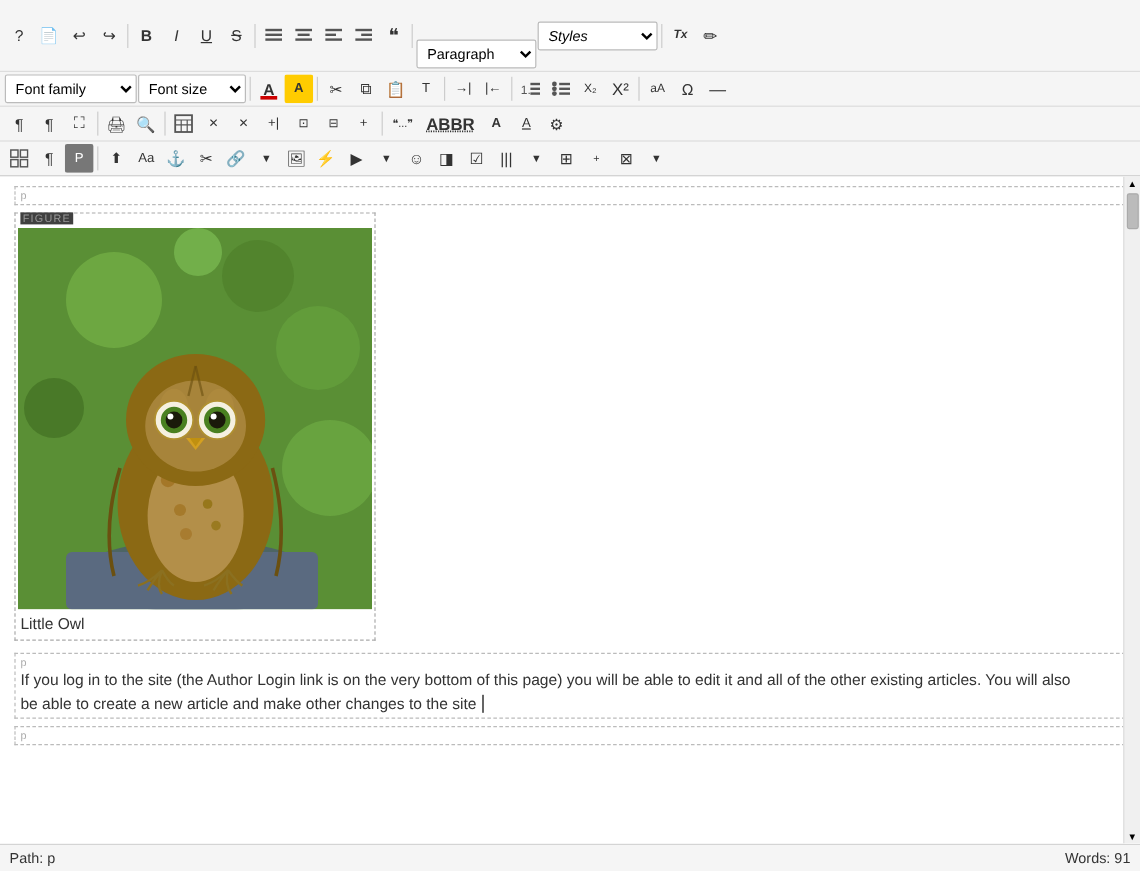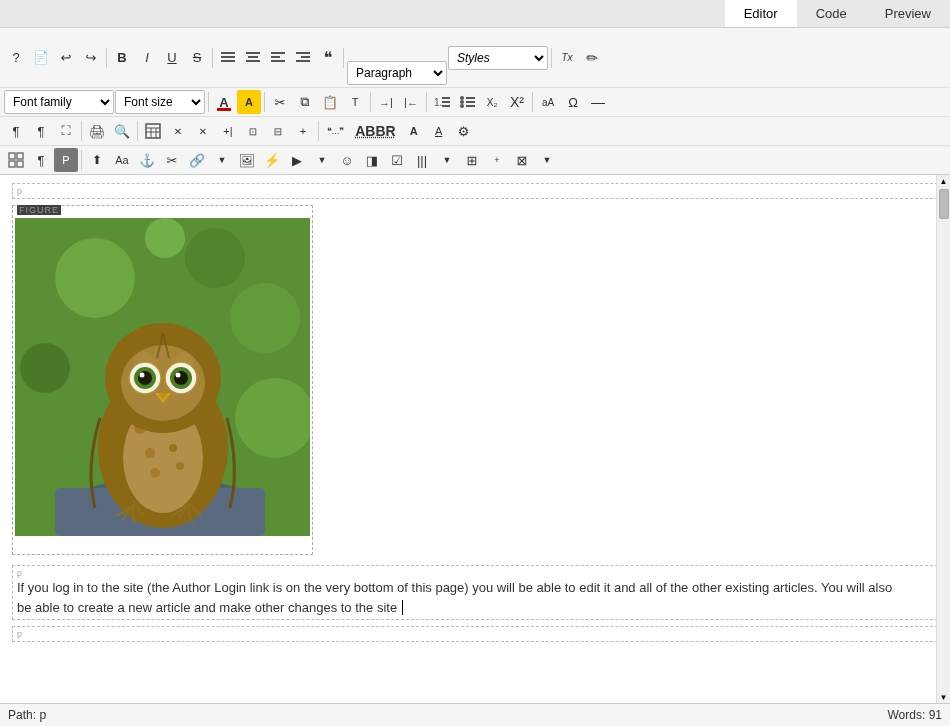--- a/index.html
+++ b/index.html
@@ -53,25 +53,20 @@
     .editor-body::-webkit-scrollbar-thumb { background: #bbb; border: 1px solid #aaa; }
 
     
     .status-bar { display: flex; justify-content: space-between; align-items: center; padding: 4px 8px; background: #f5f5f5; border-top: 1px solid #ccc; font-size: 12px; color: #333; }
   </style>
 </head>
 <body>
 
 <div class="app-container">
 
-  <div class="tab-bar">
-    <div class="tab active">Editor</div>
-    <div class="tab">Code</div>
-    <div class="tab">Preview</div>
-  </div>
 
   <div class="toolbar-area">
 
     <div class="toolbar-row">
       <button class="tb-btn" title="Help">?</button>
       <button class="tb-btn" title="New">📄</button>
       <button class="tb-btn" title="Undo">↩</button>
       <button class="tb-btn" title="Redo">↪</button>
       <div class="tb-separator"></div>
       <button class="tb-btn bold" title="Bold">B</button>
@@ -111,21 +106,21 @@
       <div class="tb-separator"></div>
       <select class="tb-select paragraph-select">
         <option>Paragraph</option>
         <option>Heading 1</option>
         <option>Heading 2</option>
       </select>
       <select class="tb-select styles-select">
         <option>Styles</option>
       </select>
       <div class="tb-separator"></div>
-      <button class="tb-btn" title="Source" style="font-size:10px; font-style:italic;">Tx</button>
+      <button class="tb-btn" title="Source" style="font-size:10px; font-style:italic;font-weight:bold;">Tx</button>
       <button class="tb-btn" title="Erase" style="font-size:14px;">✏</button>
     </div>
 
     <div class="toolbar-row">
       <select class="tb-select font-family-select">
         <option>Font family</option>
         <option>Arial</option>
         <option>Times New Roman</option>
         <option>Courier New</option>
       </select>
@@ -310,20 +305,21 @@
             <path d="M140 175 L148 185 L156 175" fill="#d4a020"></path>
             <path d="M143 175 L148 182 L153 175" fill="#c09010"></path>
 
             <line x1="148" y1="115" x2="142" y2="140" stroke="#6b5010" stroke-width="2" opacity="0.6"></line>
             <line x1="148" y1="115" x2="154" y2="140" stroke="#6b5010" stroke-width="2" opacity="0.6"></line>
 
             <path d="M120 285 Q110 295 100 298 M120 285 Q112 295 108 302 M120 285 Q115 298 120 305 M120 285 Q125 295 130 298" stroke="#8b7020" stroke-width="2" fill="none"></path>
             <path d="M175 285 Q165 295 155 298 M175 285 Q167 295 163 302 M175 285 Q172 298 178 305 M175 285 Q182 295 187 298" stroke="#8b7020" stroke-width="2" fill="none"></path>
           </svg>
         </div>
+        <div style="font-size:13px; color:#333; padding:4px 2px;">Little Owl</div>
       </div>
 
       
       <div style="border: 1px dashed #bbb; margin-top:4px; margin-bottom: 6px; padding: 2px 4px;">
         <span style="font-size:9px; color:#aaa; display:block;">p</span>
         <div style="font-size:13px; color:#333; line-height:1.5; max-width:880px;">
           <span>If you log in to the site (the Author Login link is on the very bottom of this page) you will be able to edit it and all of the other existing articles. You will also be able to create a new article and make other changes to the site</span><span style="border-right:1px solid #000; margin-left:1px;">&nbsp;</span>
         </div>
       </div>
 

